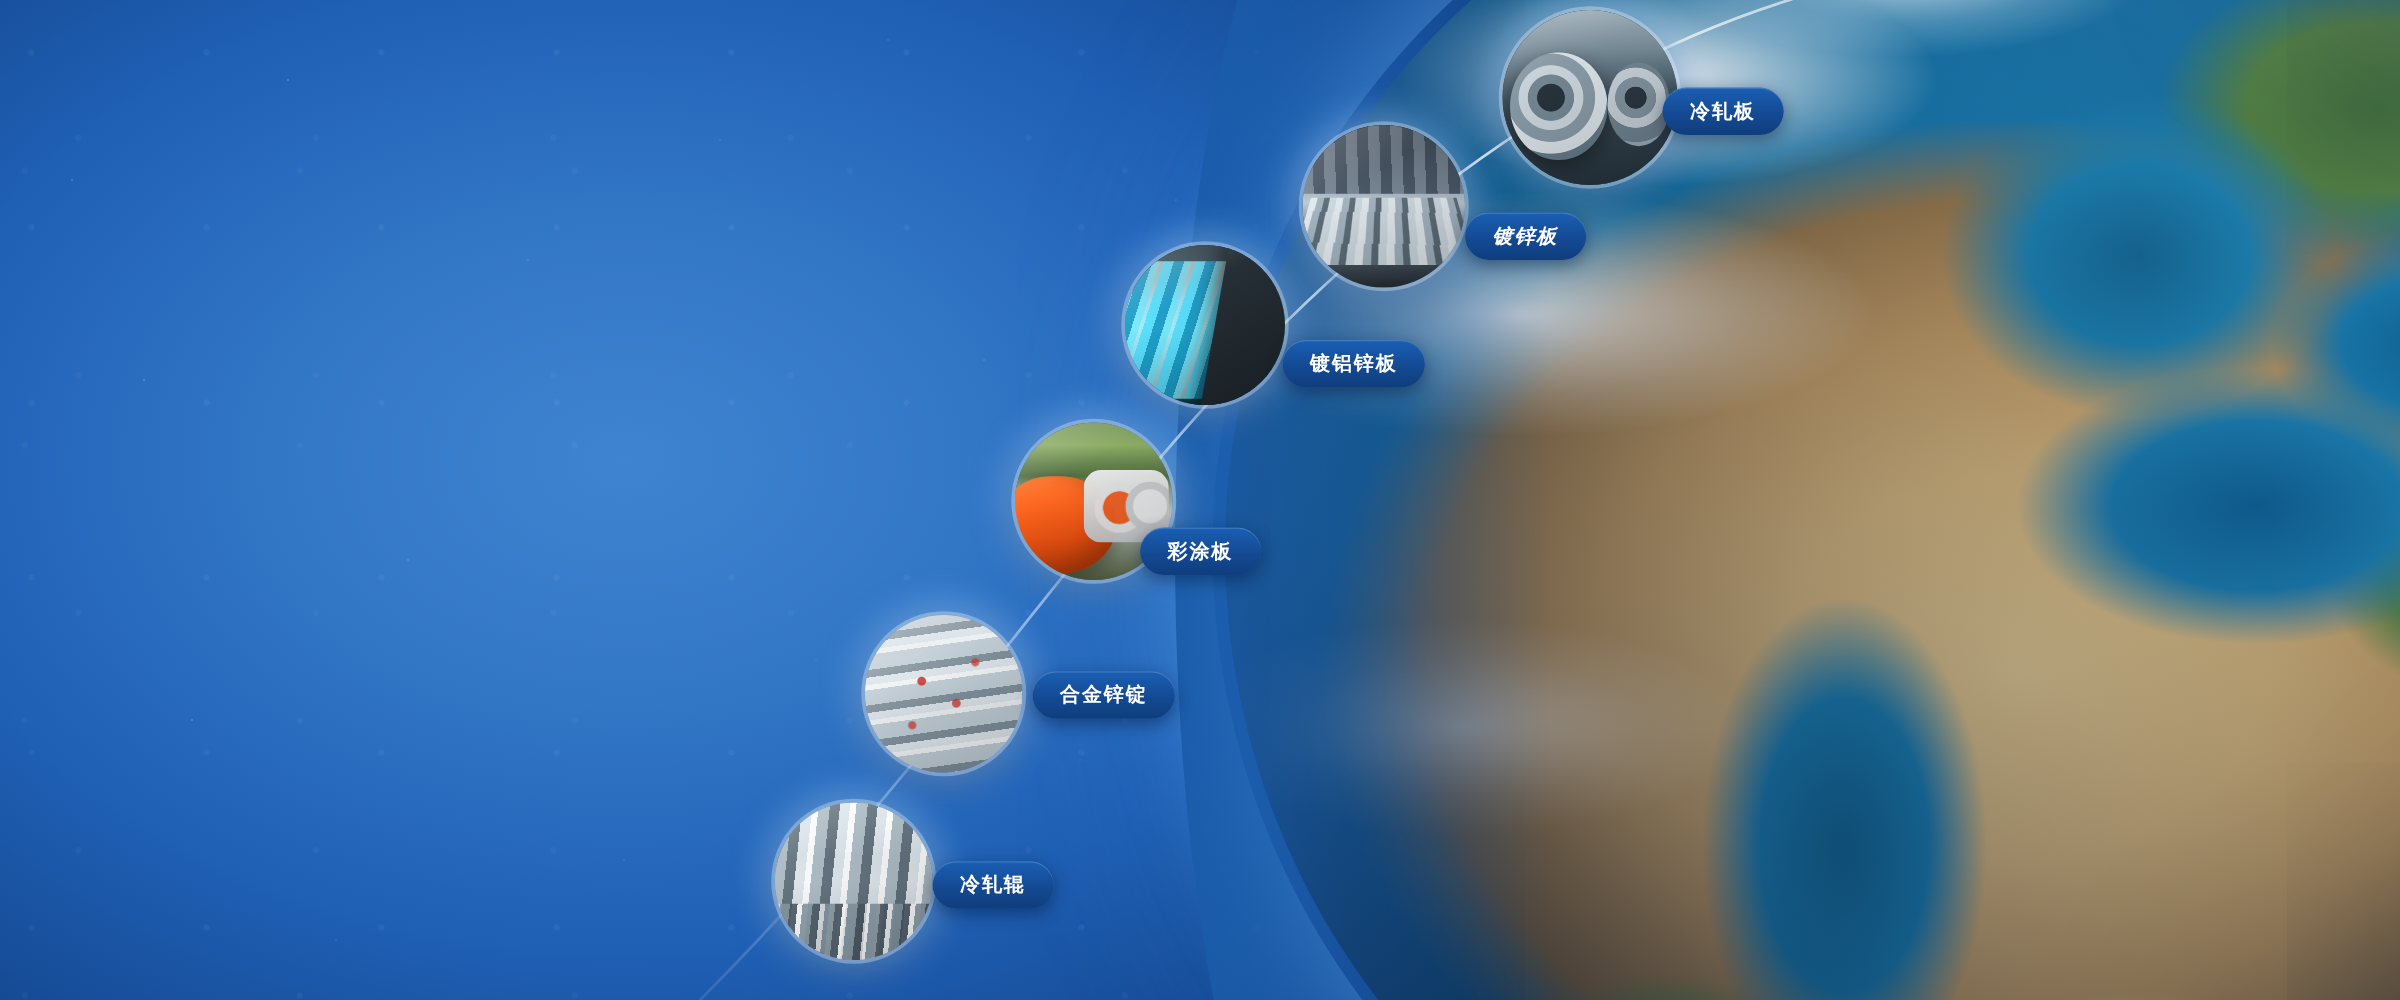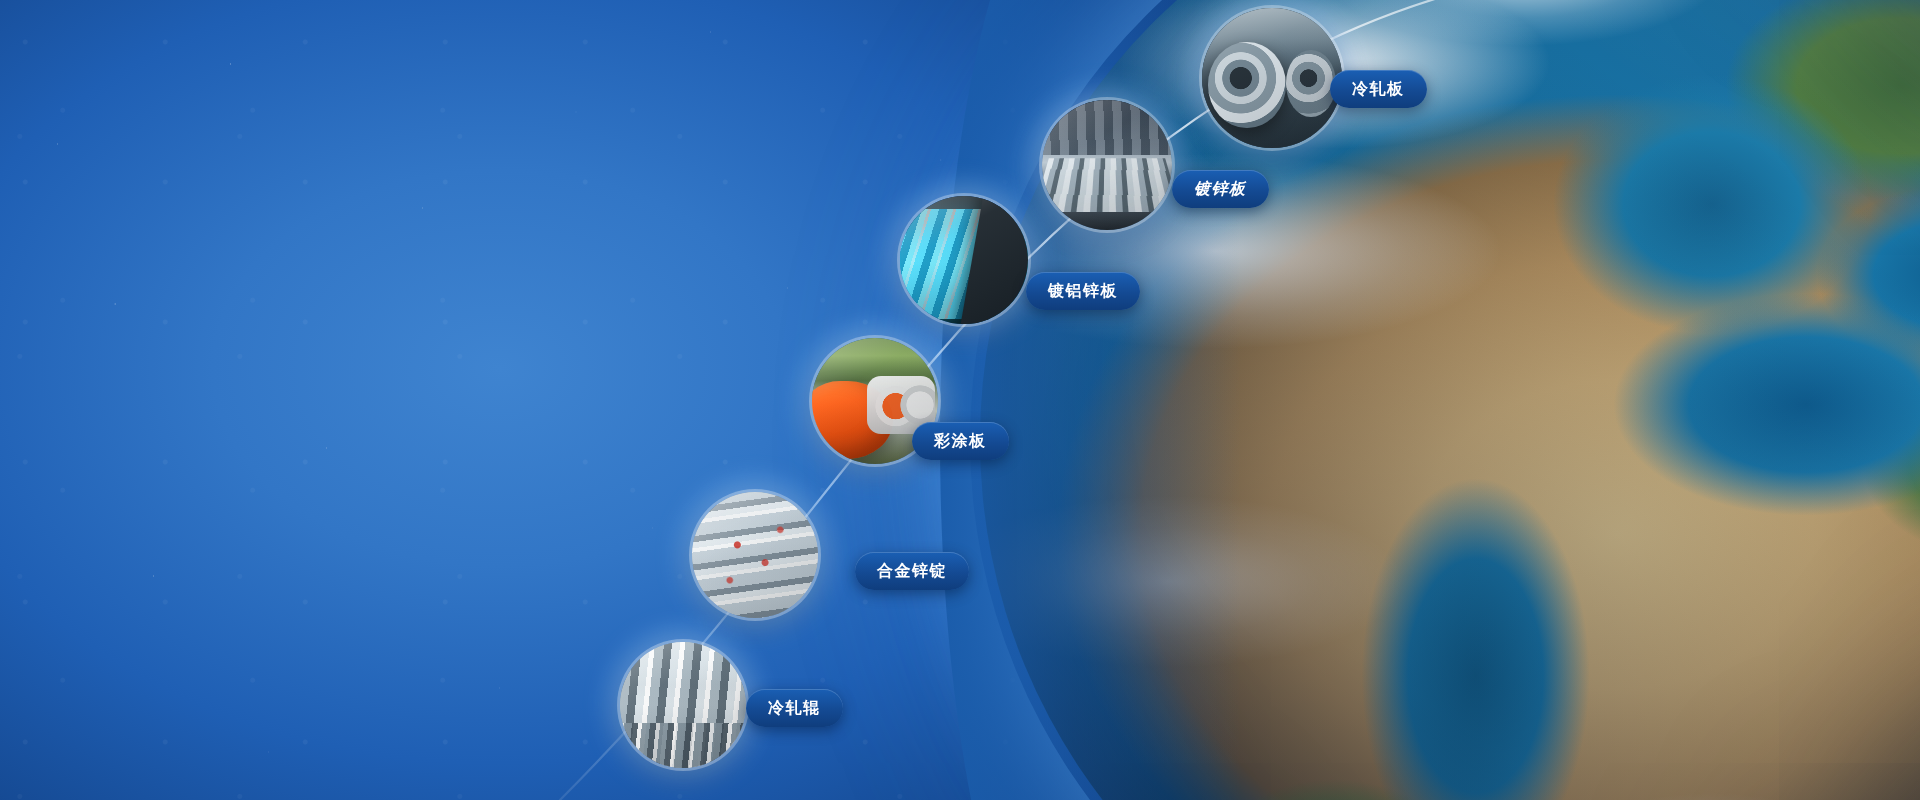--- a/index.html
+++ b/index.html
@@ -376,21 +376,21 @@
       <div class="thumb-gloss"></div>
     </div>
     <div class="pill" style="left:912px; top:422px;font-family:Liberation Serif, serif;">彩涂板</div>
   </div>
 
   <div class="node">
     <div class="thumb" style="left:692px; top:492px; width:126px; height:126px;">
       <div class="img art-ingots"></div>
       <div class="thumb-gloss"></div>
     </div>
-    <div class="pill" style="left:855px; top:537px;margin-top:15px;">合金锌锭</div>
+    <div class="pill" style="left:826px; top:537px;">合金锌锭</div>
   </div>
 
   <div class="node">
     <div class="thumb" style="left:620px; top:642px; width:126px; height:126px;">
       <div class="img art-rolls"></div>
       <div class="thumb-gloss"></div>
     </div>
     <div class="pill" style="left:746px; top:689px;">冷轧辊</div>
   </div>
 

